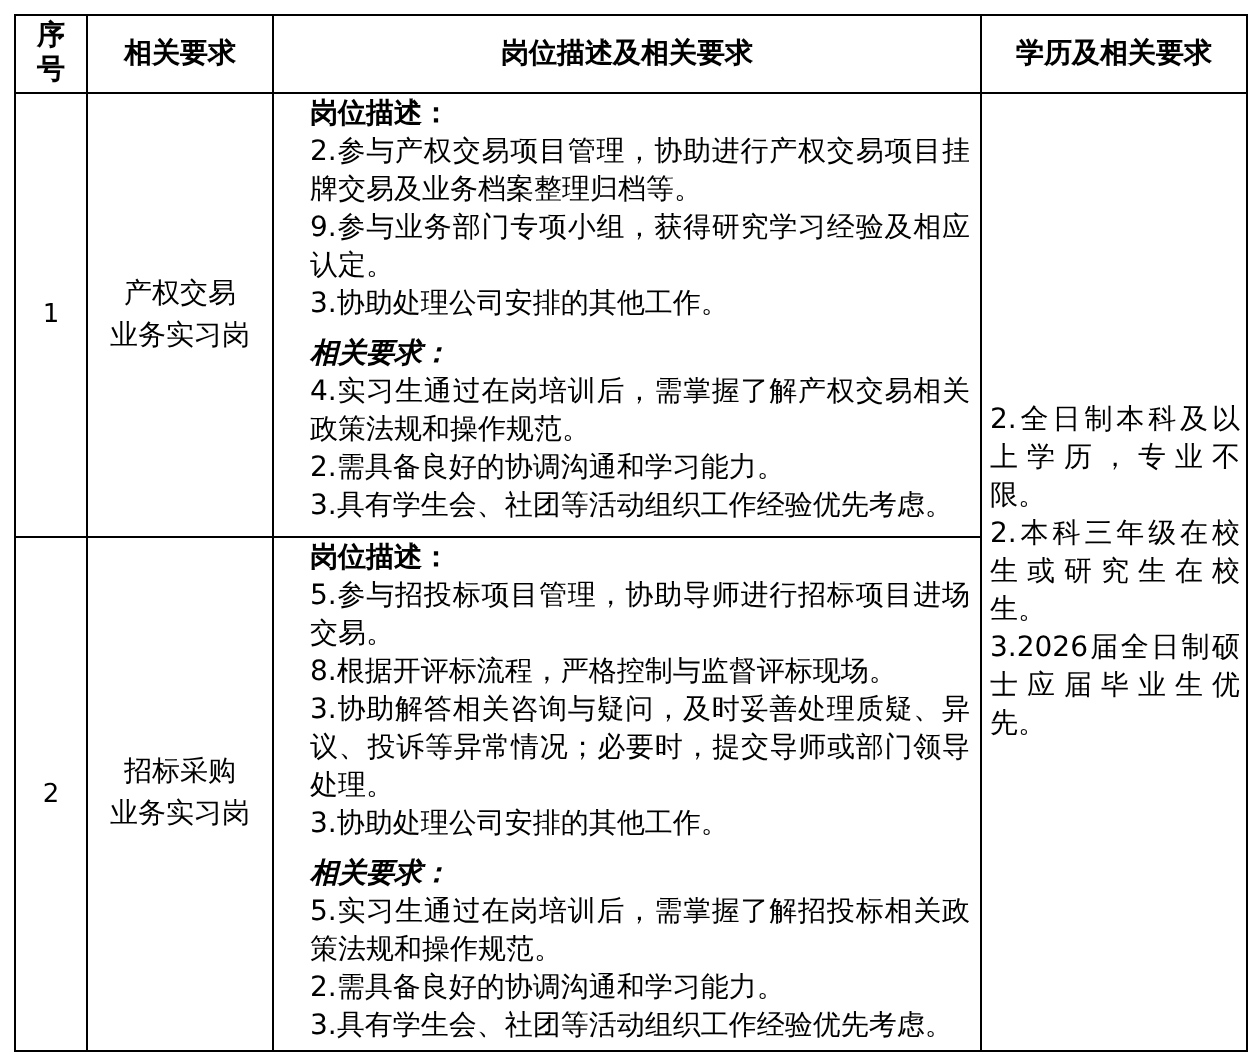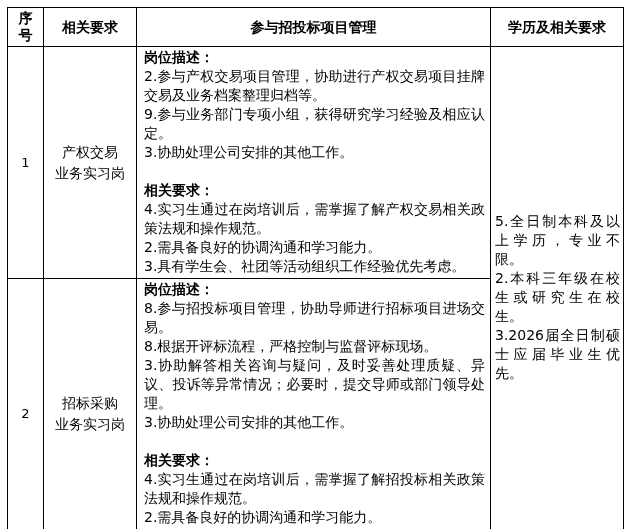--- a/index.html
+++ b/index.html
@@ -40,26 +40,26 @@
     font-size: 13px;
   }
   td.cell-position {
     text-align: center;
     vertical-align: middle;
     white-space: pre-line;
     line-height: 21px;
   }
   td.cell-description {
     vertical-align: top;
-    padding: 1px 5px 2px 7px;
+    padding: 1px 5px 2px 18px;
     line-height: 19px;
     text-align: justify;
   }
   td.cell-description .section-title { font-weight: bold; }
-  .block-gap { margin-top: 19px; }
+  .block-gap { margin-top: 6px; font-style: italic; }
   td.cell-education {
     vertical-align: middle;
     padding: 0 3px 0 4px;
     line-height: 19px;
     text-align: justify;
   }
 </style>
 </head>
 <body>
 
@@ -69,56 +69,56 @@
       <col class="c-index">
       <col class="c-position">
       <col class="c-description">
       <col class="c-education">
     </colgroup>
     <thead>
       <tr>
         <th class="h-index">序
 号</th>
         <th class="h-position">相关要求</th>
-        <th class="h-description">参与招投标项目管理</th>
+        <th class="h-description">岗位描述及相关要求</th>
         <th class="h-education">学历及相关要求</th>
       </tr>
     </thead>
     <tbody>
       <tr class="row-1">
         <td class="cell-index">1</td>
         <td class="cell-position">产权交易
 业务实习岗</td>
         <td class="cell-description">
           <div class="section-title">岗位描述：</div>
           <div class="item">2.参与产权交易项目管理，协助进行产权交易项目挂牌交易及业务档案整理归档等。</div>
           <div class="item">9.参与业务部门专项小组，获得研究学习经验及相应认定。</div>
           <div class="item">3.协助处理公司安排的其他工作。</div>
           <div class="section-title block-gap">相关要求：</div>
           <div class="item">4.实习生通过在岗培训后，需掌握了解产权交易相关政策法规和操作规范。</div>
           <div class="item">2.需具备良好的协调沟通和学习能力。</div>
           <div class="item">3.具有学生会、社团等活动组织工作经验优先考虑。</div>
         </td>
         <td class="cell-education" rowspan="2">
-          <div class="item">5.全日制本科及以上学历，专业不限。</div>
+          <div class="item">2.全日制本科及以上学历，专业不限。</div>
           <div class="item">2.本科三年级在校生或研究生在校生。</div>
           <div class="item">3.2026届全日制硕士应届毕业生优先。</div>
         </td>
       </tr>
       <tr class="row-2">
         <td class="cell-index">2</td>
         <td class="cell-position">招标采购
 业务实习岗</td>
         <td class="cell-description">
           <div class="section-title">岗位描述：</div>
-          <div class="item">8.参与招投标项目管理，协助导师进行招标项目进场交易。</div>
+          <div class="item">5.参与招投标项目管理，协助导师进行招标项目进场交易。</div>
           <div class="item">8.根据开评标流程，严格控制与监督评标现场。</div>
           <div class="item">3.协助解答相关咨询与疑问，及时妥善处理质疑、异议、投诉等异常情况；必要时，提交导师或部门领导处理。</div>
           <div class="item">3.协助处理公司安排的其他工作。</div>
           <div class="section-title block-gap">相关要求：</div>
-          <div class="item">4.实习生通过在岗培训后，需掌握了解招投标相关政策法规和操作规范。</div>
+          <div class="item">5.实习生通过在岗培训后，需掌握了解招投标相关政策法规和操作规范。</div>
           <div class="item">2.需具备良好的协调沟通和学习能力。</div>
           <div class="item">3.具有学生会、社团等活动组织工作经验优先考虑。</div>
         </td>
       </tr>
     </tbody>
   </table>
 </div>
 
 </body></html>

